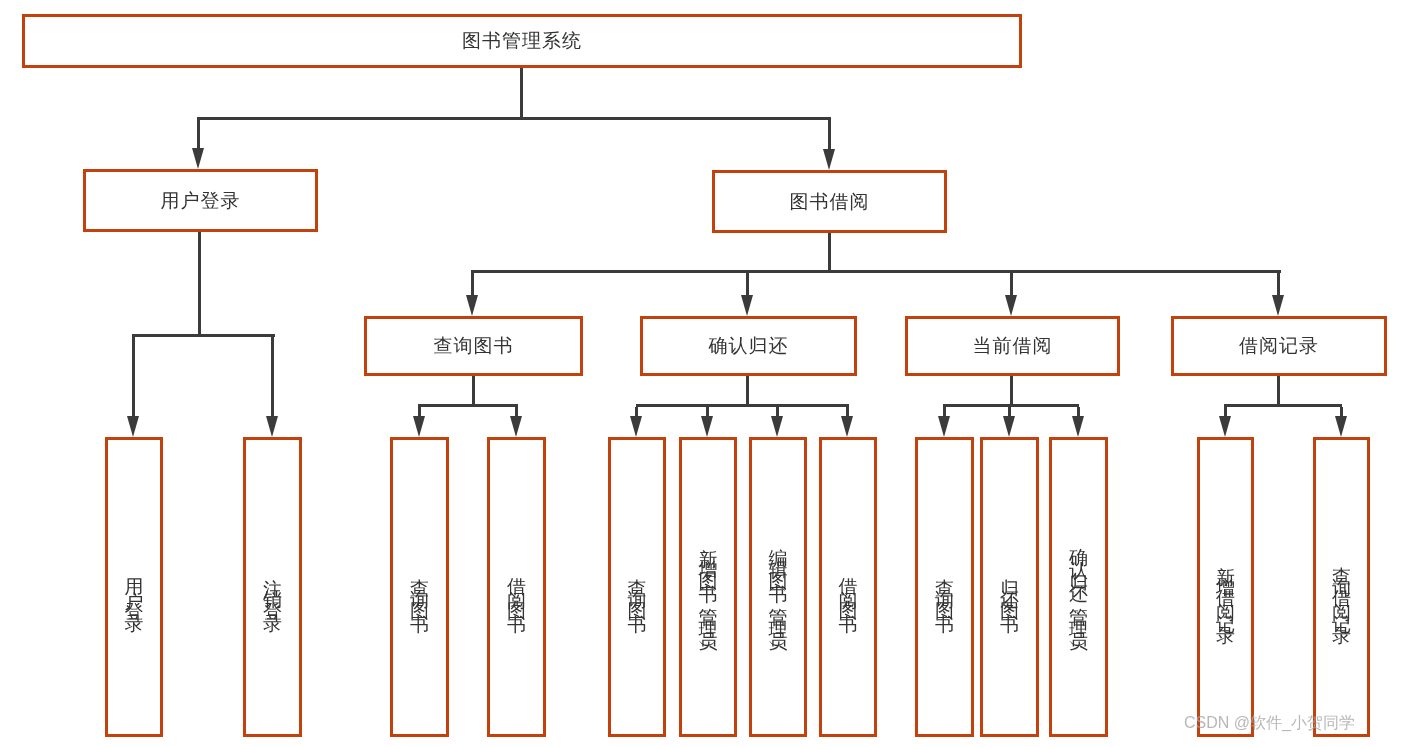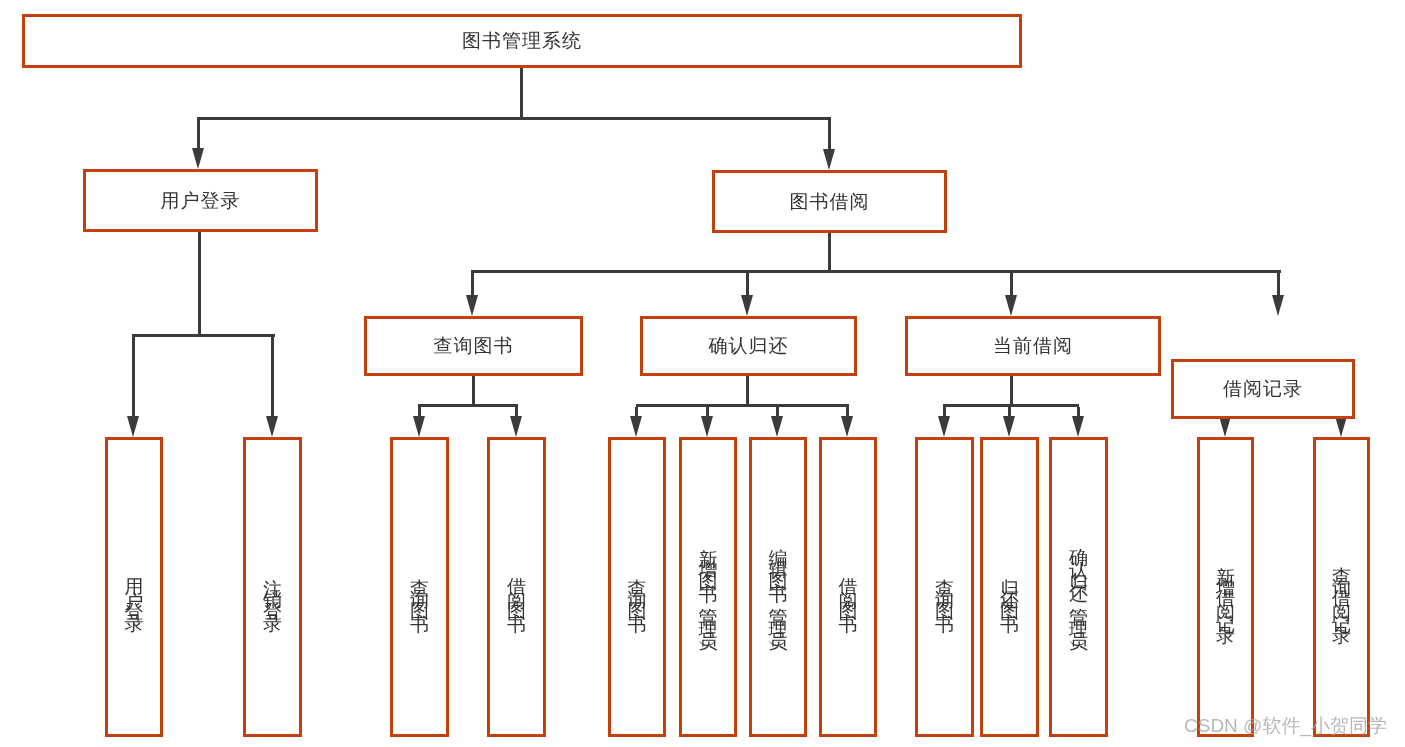--- a/index.html
+++ b/index.html
@@ -65,21 +65,21 @@
     width: 0;
     height: 0;
     border-left: 6.5px solid transparent;
     border-right: 6.5px solid transparent;
     border-top: 21px solid #3b3b3b;
   }
   .watermark {
     position: absolute;
     left: 1184px;
     top: 713px;
-    font-size: 19px;
+    font-size: 16px;
     color: #a6a6a6;
     opacity: 0.8;
     white-space: nowrap;
   }
 </style>
 </head>
 <body>
 
 <div class="canvas">
 
@@ -133,24 +133,24 @@
   <div class="node" style="left:712px; top:170px; width:235px; height:63px;">
     <span>图书借阅</span>
   </div>
 
   <div class="node" style="left:364px; top:316px; width:219px; height:60px;">
     <span>查询图书</span>
   </div>
   <div class="node" style="left:640px; top:316px; width:217px; height:60px;">
     <span>确认归还</span>
   </div>
-  <div class="node" style="left:905px; top:316px; width:256px; height:60px;">
+  <div class="node" style="left:905px; top:316px; width:215px; height:60px;">
     <span>当前借阅</span>
   </div>
-  <div class="node" style="left:1171px; top:316px; width:184px; height:60px;margin-top:43px;">
+  <div class="node" style="left:1171px; top:316px; width:216px; height:60px;">
     <span>借阅记录</span>
   </div>
 
   <div class="node vnode" style="left:105px; top:437px; width:58px; height:300px;">
     <span>用户登录</span>
   </div>
   <div class="node vnode" style="left:243px; top:437px; width:59px; height:300px;">
     <span>注销登录</span>
   </div>
 

